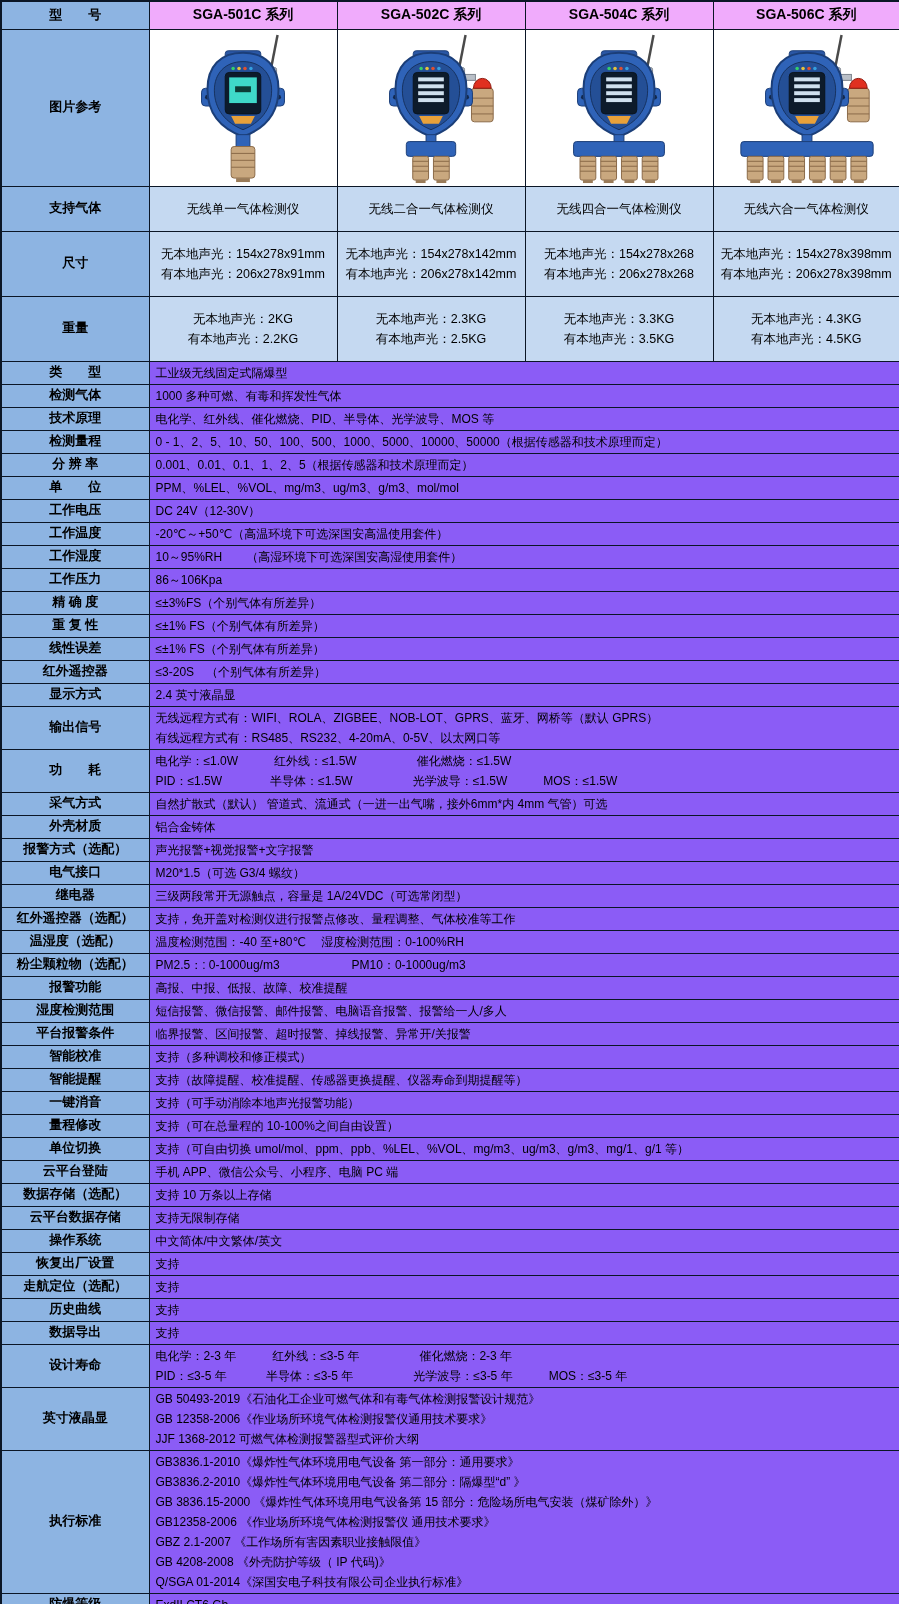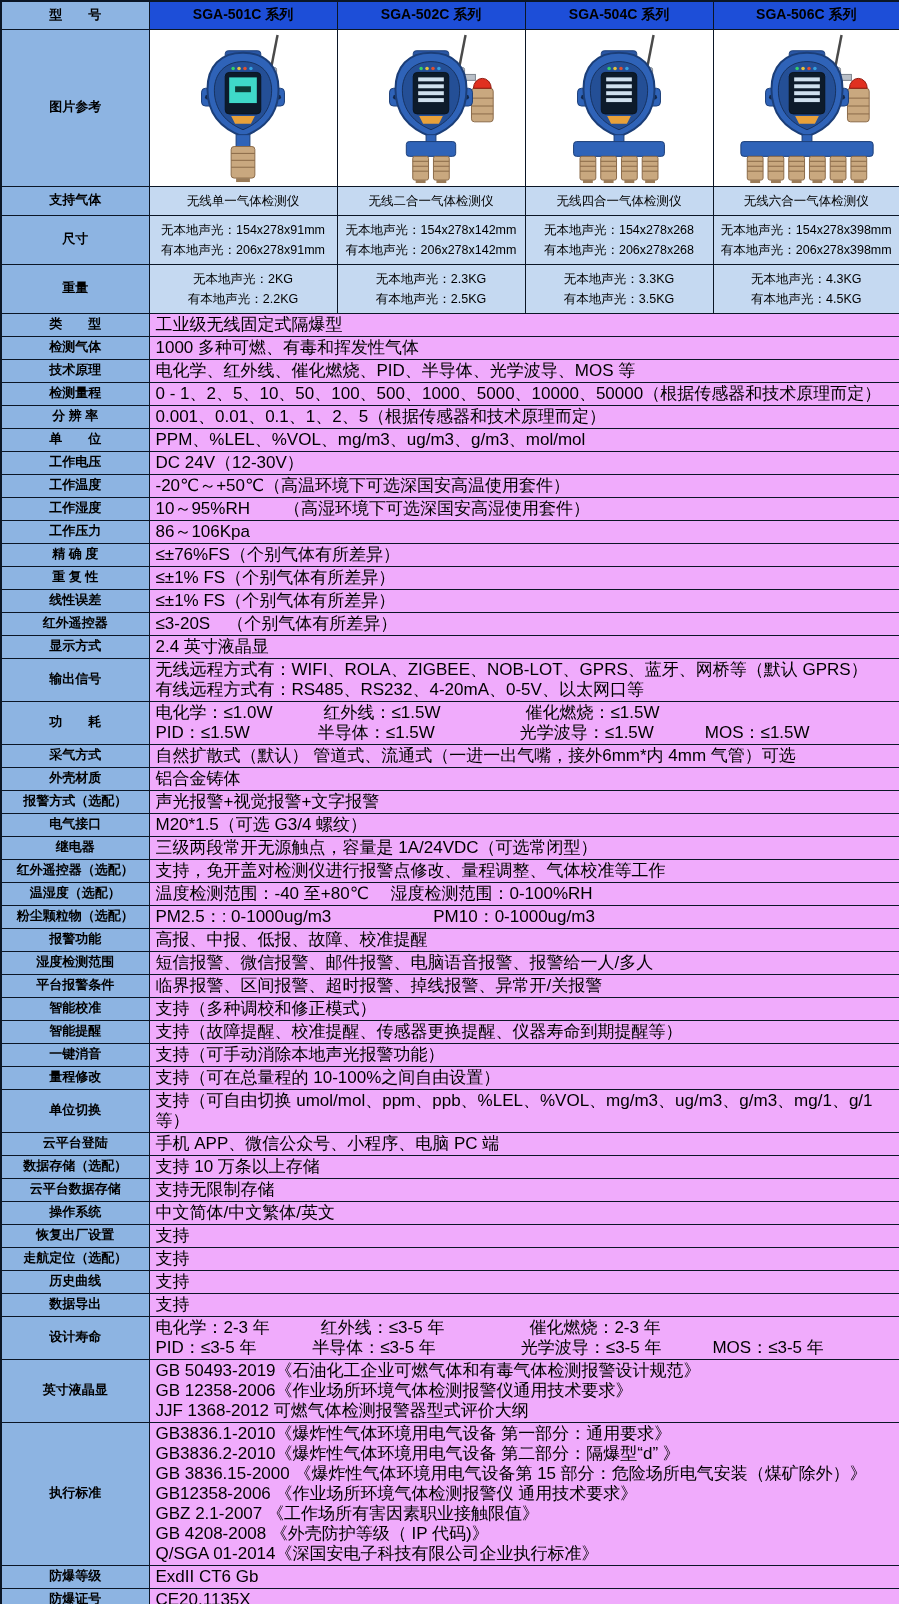--- a/index.html
+++ b/index.html
@@ -1,25 +1,25 @@
 <!DOCTYPE html>
 <html><head>
 <meta charset="utf-8">
 <style>
   html,body{margin:0;padding:0;background:#ffffff;}
   body{font-family:"Liberation Sans","DejaVu Sans",sans-serif;color:#000;}
   .sheet{width:899px;}
   table.spec{width:899px;border-collapse:collapse;table-layout:fixed;border:2px solid #0b1626;}
   td{border:1px solid #0b1626;vertical-align:middle;box-sizing:border-box;overflow:hidden;}
   .label-cell{background:#8DB4E2;font-weight:bold;font-size:13px;text-align:center;padding:2px 2px;white-space:pre-wrap;line-height:1.25;}
-  .model-cell{background:#1d4ed8;font-weight:bold;font-size:14px;text-align:center;height:28px;}
+  .model-cell{background:#f0abfc;font-weight:bold;font-size:14px;text-align:center;height:28px;}
   .img-cell{background:#FFFFFF;height:157px;text-align:center;padding:0;}
-  .value-cell{background:#f0abfc;font-size:17px;padding:1px 6px;}
+  .value-cell{background:#8b5cf6;font-size:12px;padding:1px 6px;}
   .value-cell .line{line-height:20px;white-space:pre-wrap;}
-  .center-cell{background:#C5D9F1;font-size:12.5px;text-align:center;padding:4px 2px;}
+  .center-cell{background:#C5D9F1;font-size:12.5px;text-align:center;padding:12px 2px;}
   .center-cell .line{line-height:20px;white-space:pre-wrap;}
   tr.gas-row td{height:25px;}
   tr.two-line td{height:45px;}
   tr.spec-row td{height:22px;}
   svg.device{display:block;margin:0 auto;}
 </style>
 </head>
 <body>
 
 <div class="sheet">
@@ -363,21 +363,21 @@
         </tr>
         <tr class="spec-row">
           <td class="label-cell">工作压力</td>
           <td class="value-cell" colspan="4">
             <div class="line">86～106Kpa</div>
           </td>
         </tr>
         <tr class="spec-row">
           <td class="label-cell">精 确 度</td>
           <td class="value-cell" colspan="4">
-            <div class="line">≤±76%FS（个别气体有所差异）</div>
+            <div class="line">≤±3%FS（个别气体有所差异）</div>
           </td>
         </tr>
         <tr class="spec-row">
           <td class="label-cell">重 复 性</td>
           <td class="value-cell" colspan="4">
             <div class="line">≤±1% FS（个别气体有所差异）</div>
           </td>
         </tr>
         <tr class="spec-row">
           <td class="label-cell">线性误差</td>

